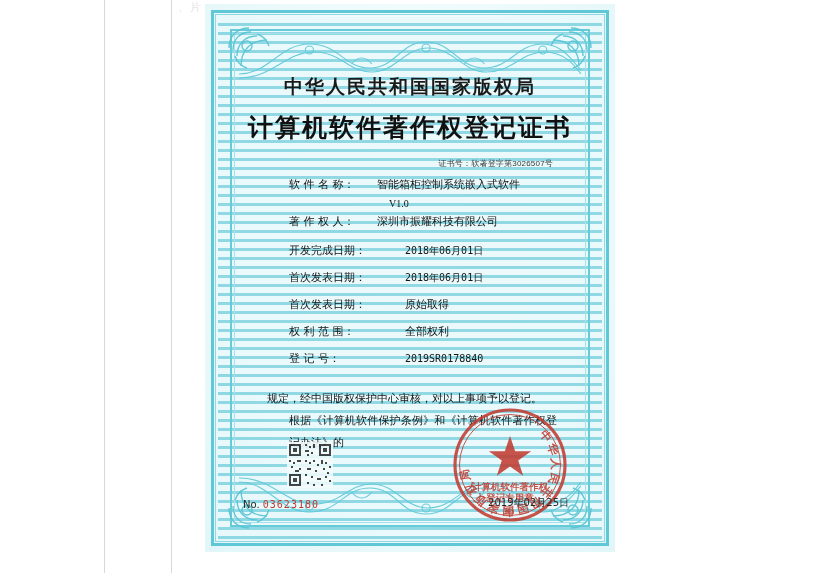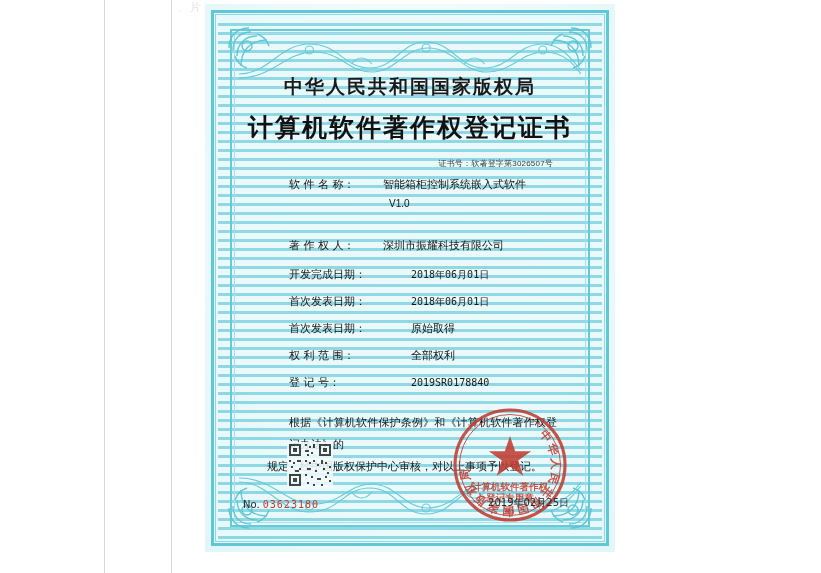--- a/index.html
+++ b/index.html
@@ -167,35 +167,34 @@
   }
   .field-row.tight { margin-bottom: 11px; gap: 28px; }
   .f-label {
     flex: 0 0 auto;
     white-space: nowrap;
     font-family: "DejaVu Sans", "Liberation Sans", sans-serif;
     color: #151515;
   }
   .f-label.wide { min-width: 88px; }
   .f-value {
-    margin-left: 6px;
     font-family: "DejaVu Sans", "Liberation Sans", sans-serif;
     color: #151515;
   }
   .f-value.mono {
     font-family: "DejaVu Sans Mono", "Liberation Mono", monospace;
     font-size: 10px;
   }
   .sub-value {
     padding-left: 100px;
-    font-family: Liberation Sans, sans-serif;
+    font-family: Liberation Serif, serif;
     font-size: 10px;
     color: #151515;
     margin-top: -8px;
-    margin-bottom: 29px;
+    margin-bottom: 5px;
   }
 
   .paragraph {
     margin-top: 20px;
     padding-left: 22px;
     padding-right: 18px;
     font-size: 11px;
     line-height: 22px;
     color: #141414;
     text-align: justify;
@@ -387,22 +386,22 @@
         </div>
 
         <div class="field-row tight">
           <span class="f-label wide">登 记 号：</span>
           <span class="f-value mono">2019SR0178840</span>
         </div>
 
       </div>
 
       <div class="paragraph">
+        <span class="line">规定，经中国版权保护中心审核，对以上事项予以登记。</span>
         <span class="line indent">根据《计算机软件保护条例》和《计算机软件著作权登记办法》的</span>
-        <span class="line">规定，经中国版权保护中心审核，对以上事项予以登记。</span>
       </div>
 
     </div>
 
     <div class="qr">
       <svg viewBox="0 0 46 46">
         <rect width="46" height="46" fill="#f4fcfd"></rect>
         <g fill="#2b2b2b">
           <rect x="2" y="2" width="12" height="12"></rect>
             <rect x="4" y="4" width="8" height="8" fill="#f4fcfd"></rect>

